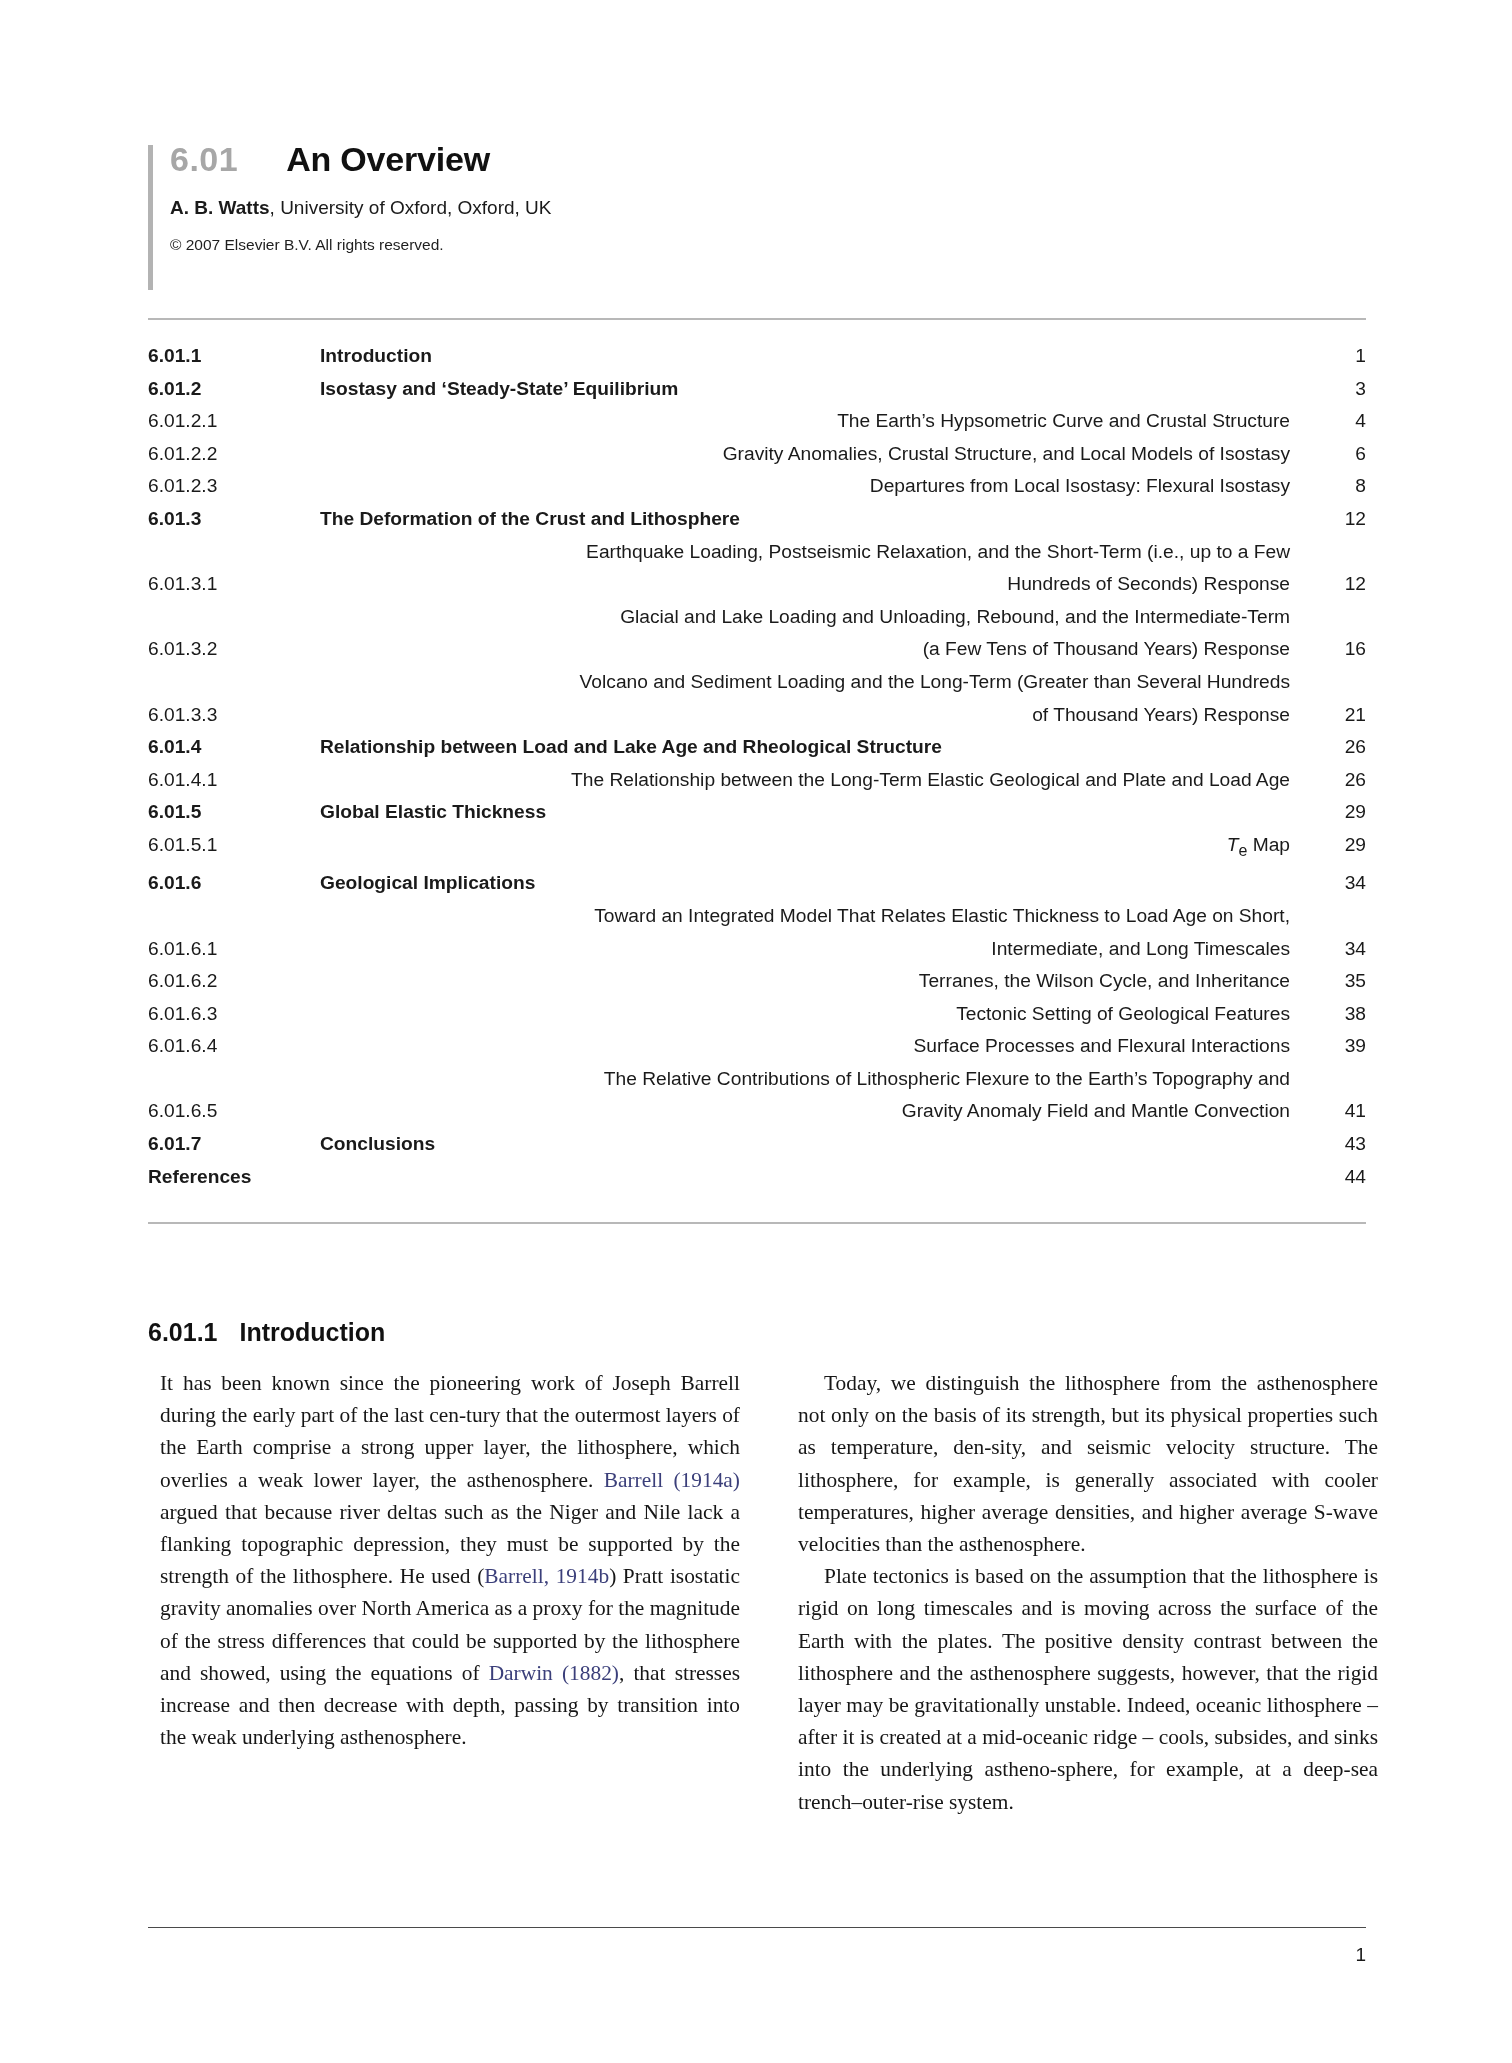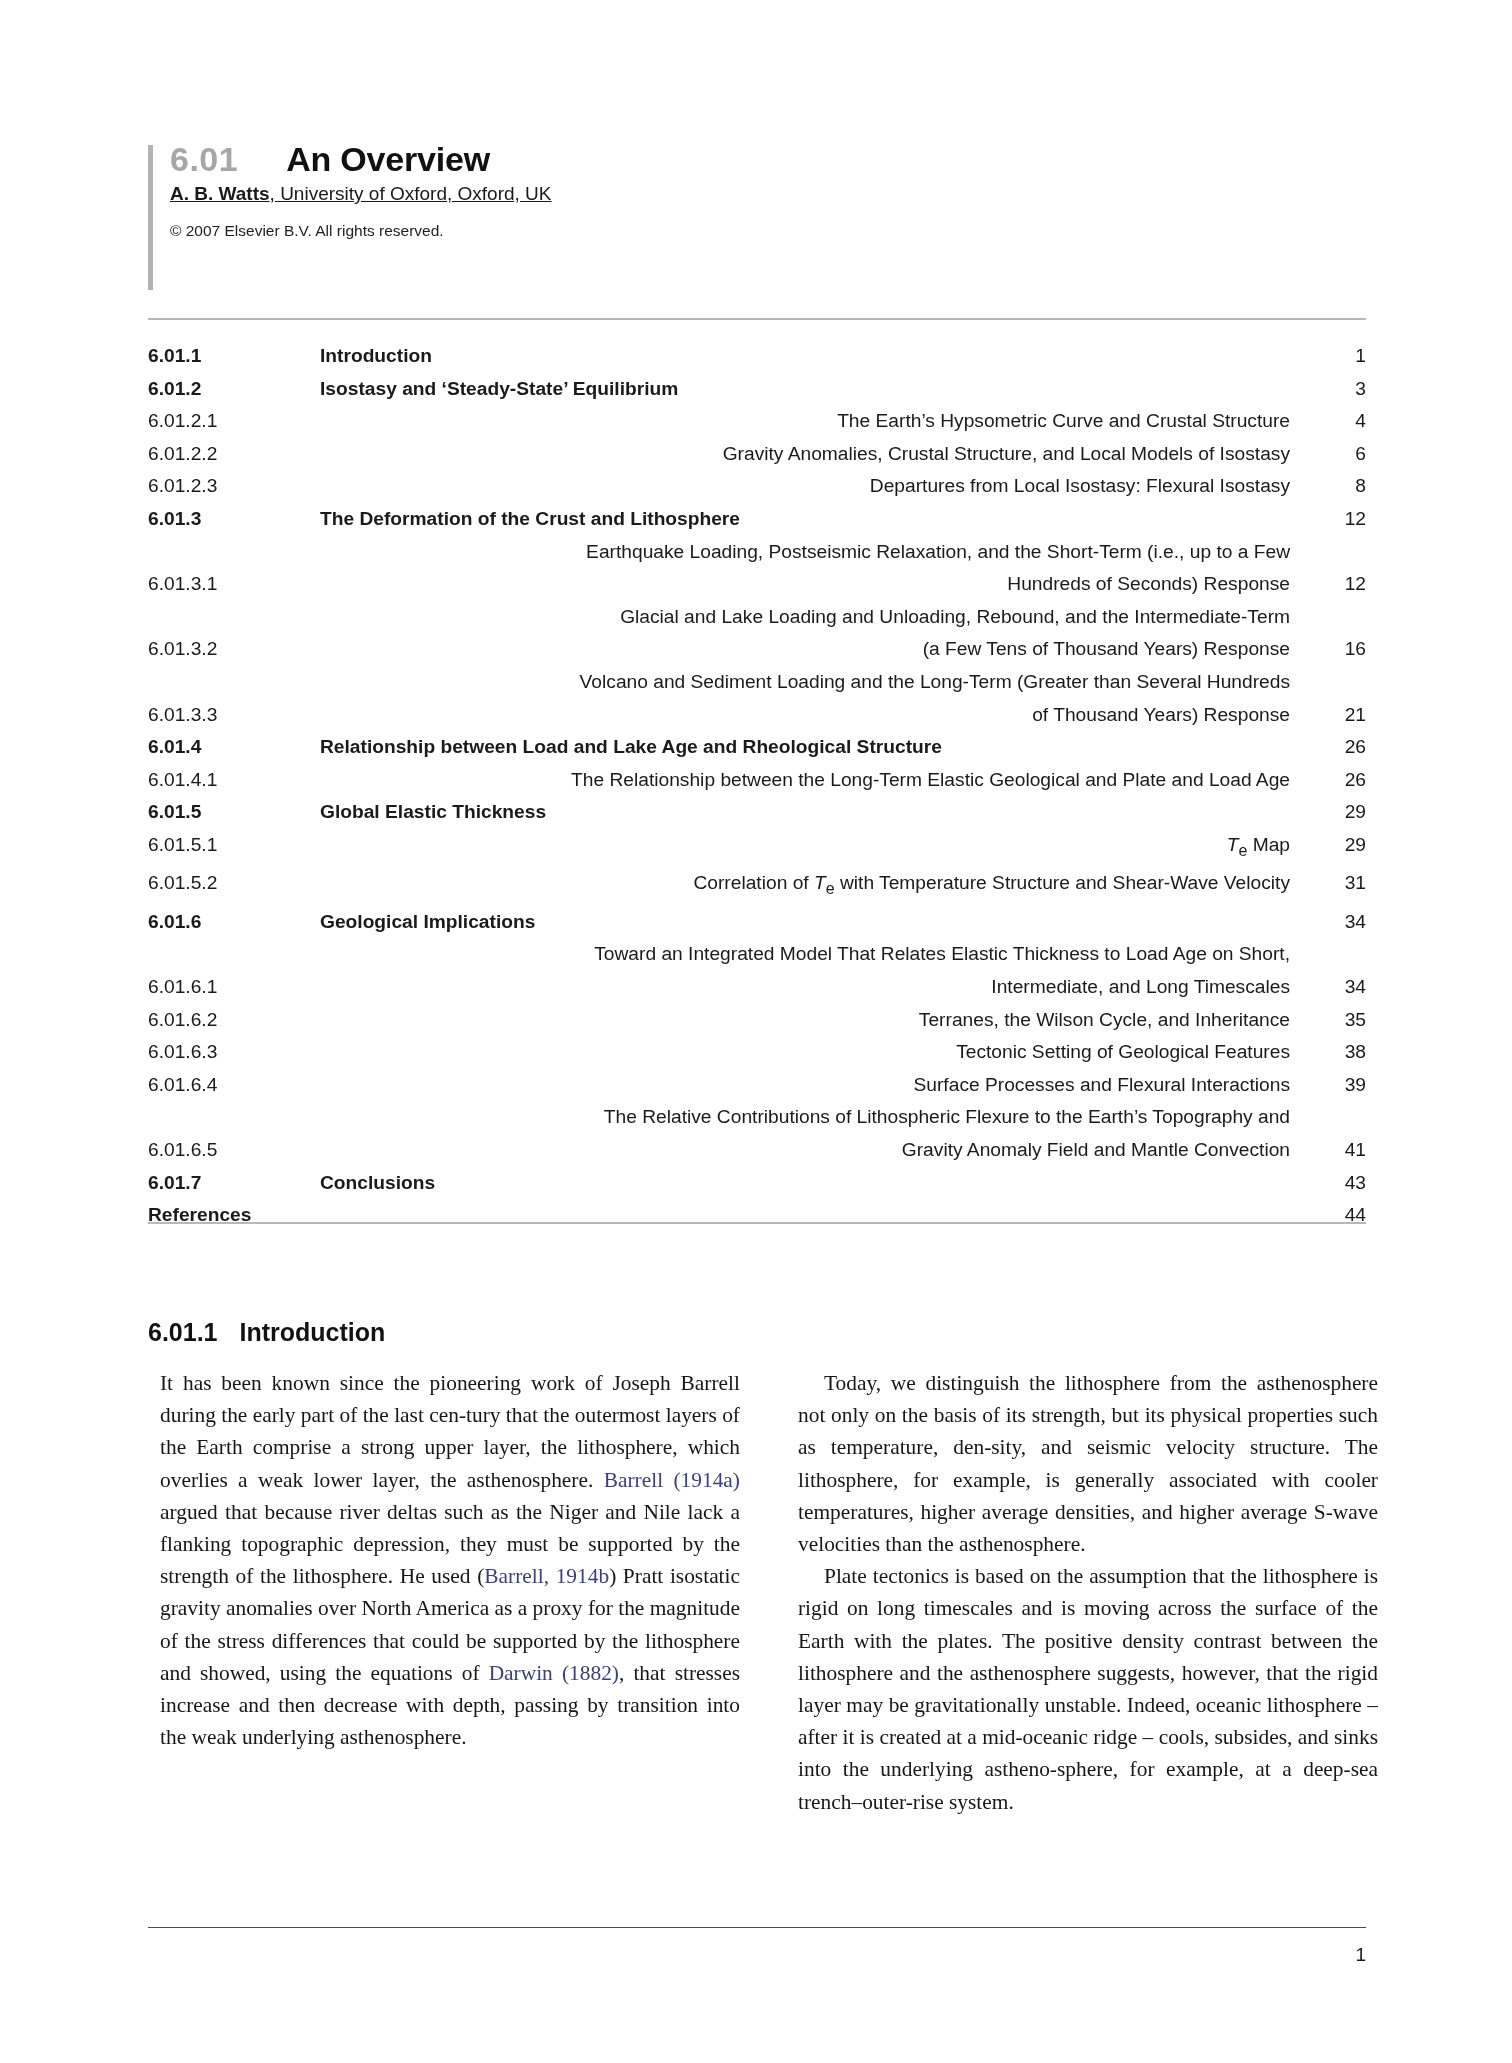--- a/index.html
+++ b/index.html
@@ -45,24 +45,23 @@
     color: #a7a7a7;
     letter-spacing: 0.5px;
   }
   .chapter-title {
     font-size: 34px;
     font-weight: 700;
     color: #111111;
     letter-spacing: -0.2px;
   }
   .author-line {
-    margin: 4px 0 0 22px;
+    margin: 18px 0 0 22px;
     font-size: 19px;
     color: #1a1a1a;
-    text-decoration: underline;
   }
   .author-name { font-weight: 700; }
   .copyright-line {
     margin: 17px 0 0 22px;
     font-size: 15.5px;
     color: #1f1f1f;
   }
 
   
   .rule {
@@ -239,25 +238,20 @@
       <div class="toc-row level1">
         <span class="toc-num">6.01.5</span>
         <span class="toc-label">Global Elastic Thickness</span>
         <span class="toc-page">29</span>
       </div>
       <div class="toc-row level2">
         <span class="toc-num">6.01.5.1</span>
         <span class="toc-label"><i>T</i><sub>e</sub> Map</span>
         <span class="toc-page">29</span>
       </div>
-      <div class="toc-row level2">
-        <span class="toc-num">6.01.5.2</span>
-        <span class="toc-label">Correlation of <i>T</i><sub>e</sub> with Temperature Structure and Shear-Wave Velocity</span>
-        <span class="toc-page">31</span>
-      </div>
       <div class="toc-row level1">
         <span class="toc-num">6.01.6</span>
         <span class="toc-label">Geological Implications</span>
         <span class="toc-page">34</span>
       </div>
       <div class="toc-row level2" style="align-items: flex-end;">
         <span class="toc-num">6.01.6.1</span>
         <span class="toc-label">Toward an Integrated Model That Relates Elastic Thickness to Load Age on Short,<span class="cont">Intermediate, and Long Timescales</span></span>
         <span class="toc-page">34</span>
       </div>

